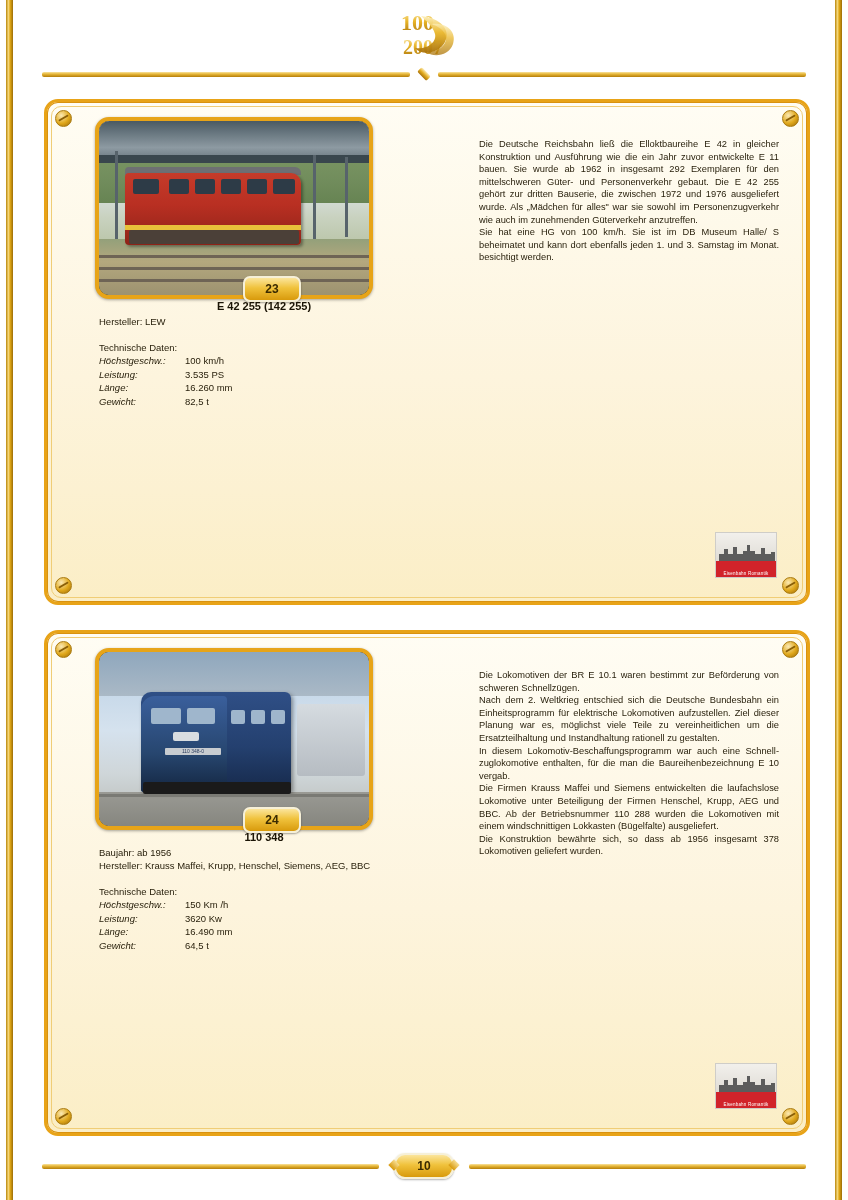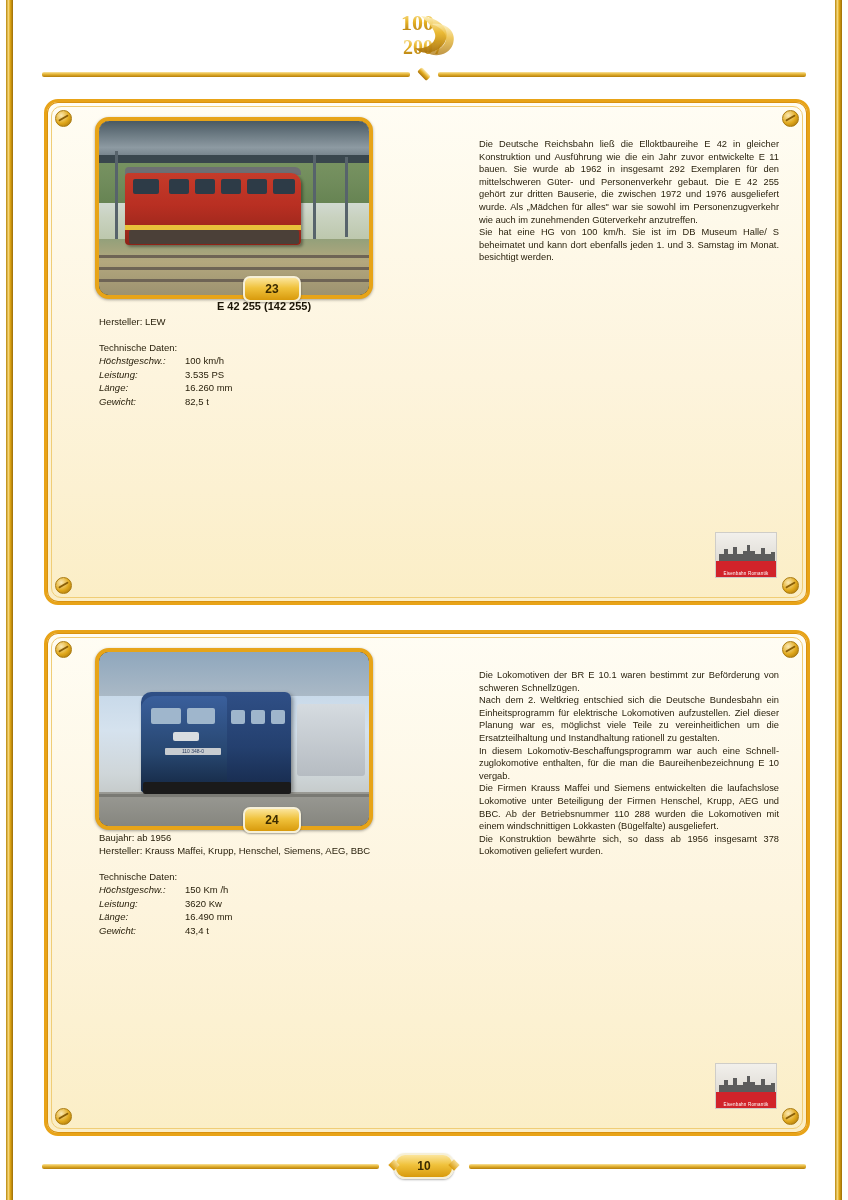--- a/index.html
+++ b/index.html
@@ -398,20 +398,21 @@
       <div style="position:absolute;left:74px;top:80px;width:26px;height:9px;background:#d9dde0;border-radius:2px;"></div>
       <div style="position:absolute;left:66px;top:96px;width:56px;height:7px;background:#c8ccd0;border-radius:1px;font-size:5px;color:#2a3c5e;text-align:center;line-height:7px;">110 348-0</div>
       <div style="position:absolute;left:44px;top:130px;width:148px;height:12px;background:#1a1a1a;border-radius:2px;"></div>
       <div style="position:absolute;left:0;right:0;top:142px;height:3px;background:#7a7a74;"></div>
     </div>
   </div>
 
   <div class="num-badge">24</div>
 
   <div class="left-col">
+    <div class="loco-title">110 348</div>
     <div class="meta-line">
       <span>Baujahr:</span>
       <span>ab 1956</span>
     </div>
     <div class="meta-line">
       <span>Hersteller:</span>
       <span>Krauss Maffei, Krupp, Henschel, Siemens, AEG, BBC</span>
     </div>
     <div class="tech-head">Technische Daten:</div>
     <table class="tech-table">
@@ -423,21 +424,21 @@
       <tr>
         <td class="k">Leistung:</td>
         <td>3620 Kw</td>
       </tr>
       <tr>
         <td class="k">Länge:</td>
         <td>16.490 mm</td>
       </tr>
       <tr>
         <td class="k">Gewicht:</td>
-        <td>43,4 t</td>
+        <td>64,5 t</td>
       </tr>
     </tbody>
       </table>
   </div>
 
   <div class="right-col">
     <p style="white-space:pre-line;">Die Lokomotiven der BR E 10.1 waren bestimmt zur Beförderung von schweren Schnellzügen.
 Nach dem 2. Weltkrieg entschied sich die Deutsche Bundesbahn ein Einheitsprogramm für elektrische Lokomotiven aufzustellen. Ziel dieser Planung war es, möglichst viele Teile zu vereinheitlichen um die Ersatzteilhaltung und Instandhaltung rationell zu gestalten.
 In diesem Lokomotiv-Beschaffungsprogramm war auch eine Schnell-zuglokomotive enthalten, für die man die Baureihenbezeichnung E 10 vergab.
 Die Firmen Krauss Maffei und Siemens entwickelten die laufachslose Lokomotive unter Beteiligung der Firmen Henschel, Krupp, AEG und BBC. Ab der Betriebsnummer 110 288 wurden die Lokomotiven mit einem windschnittigen Lokkasten (Bügelfalte) ausgeliefert.

